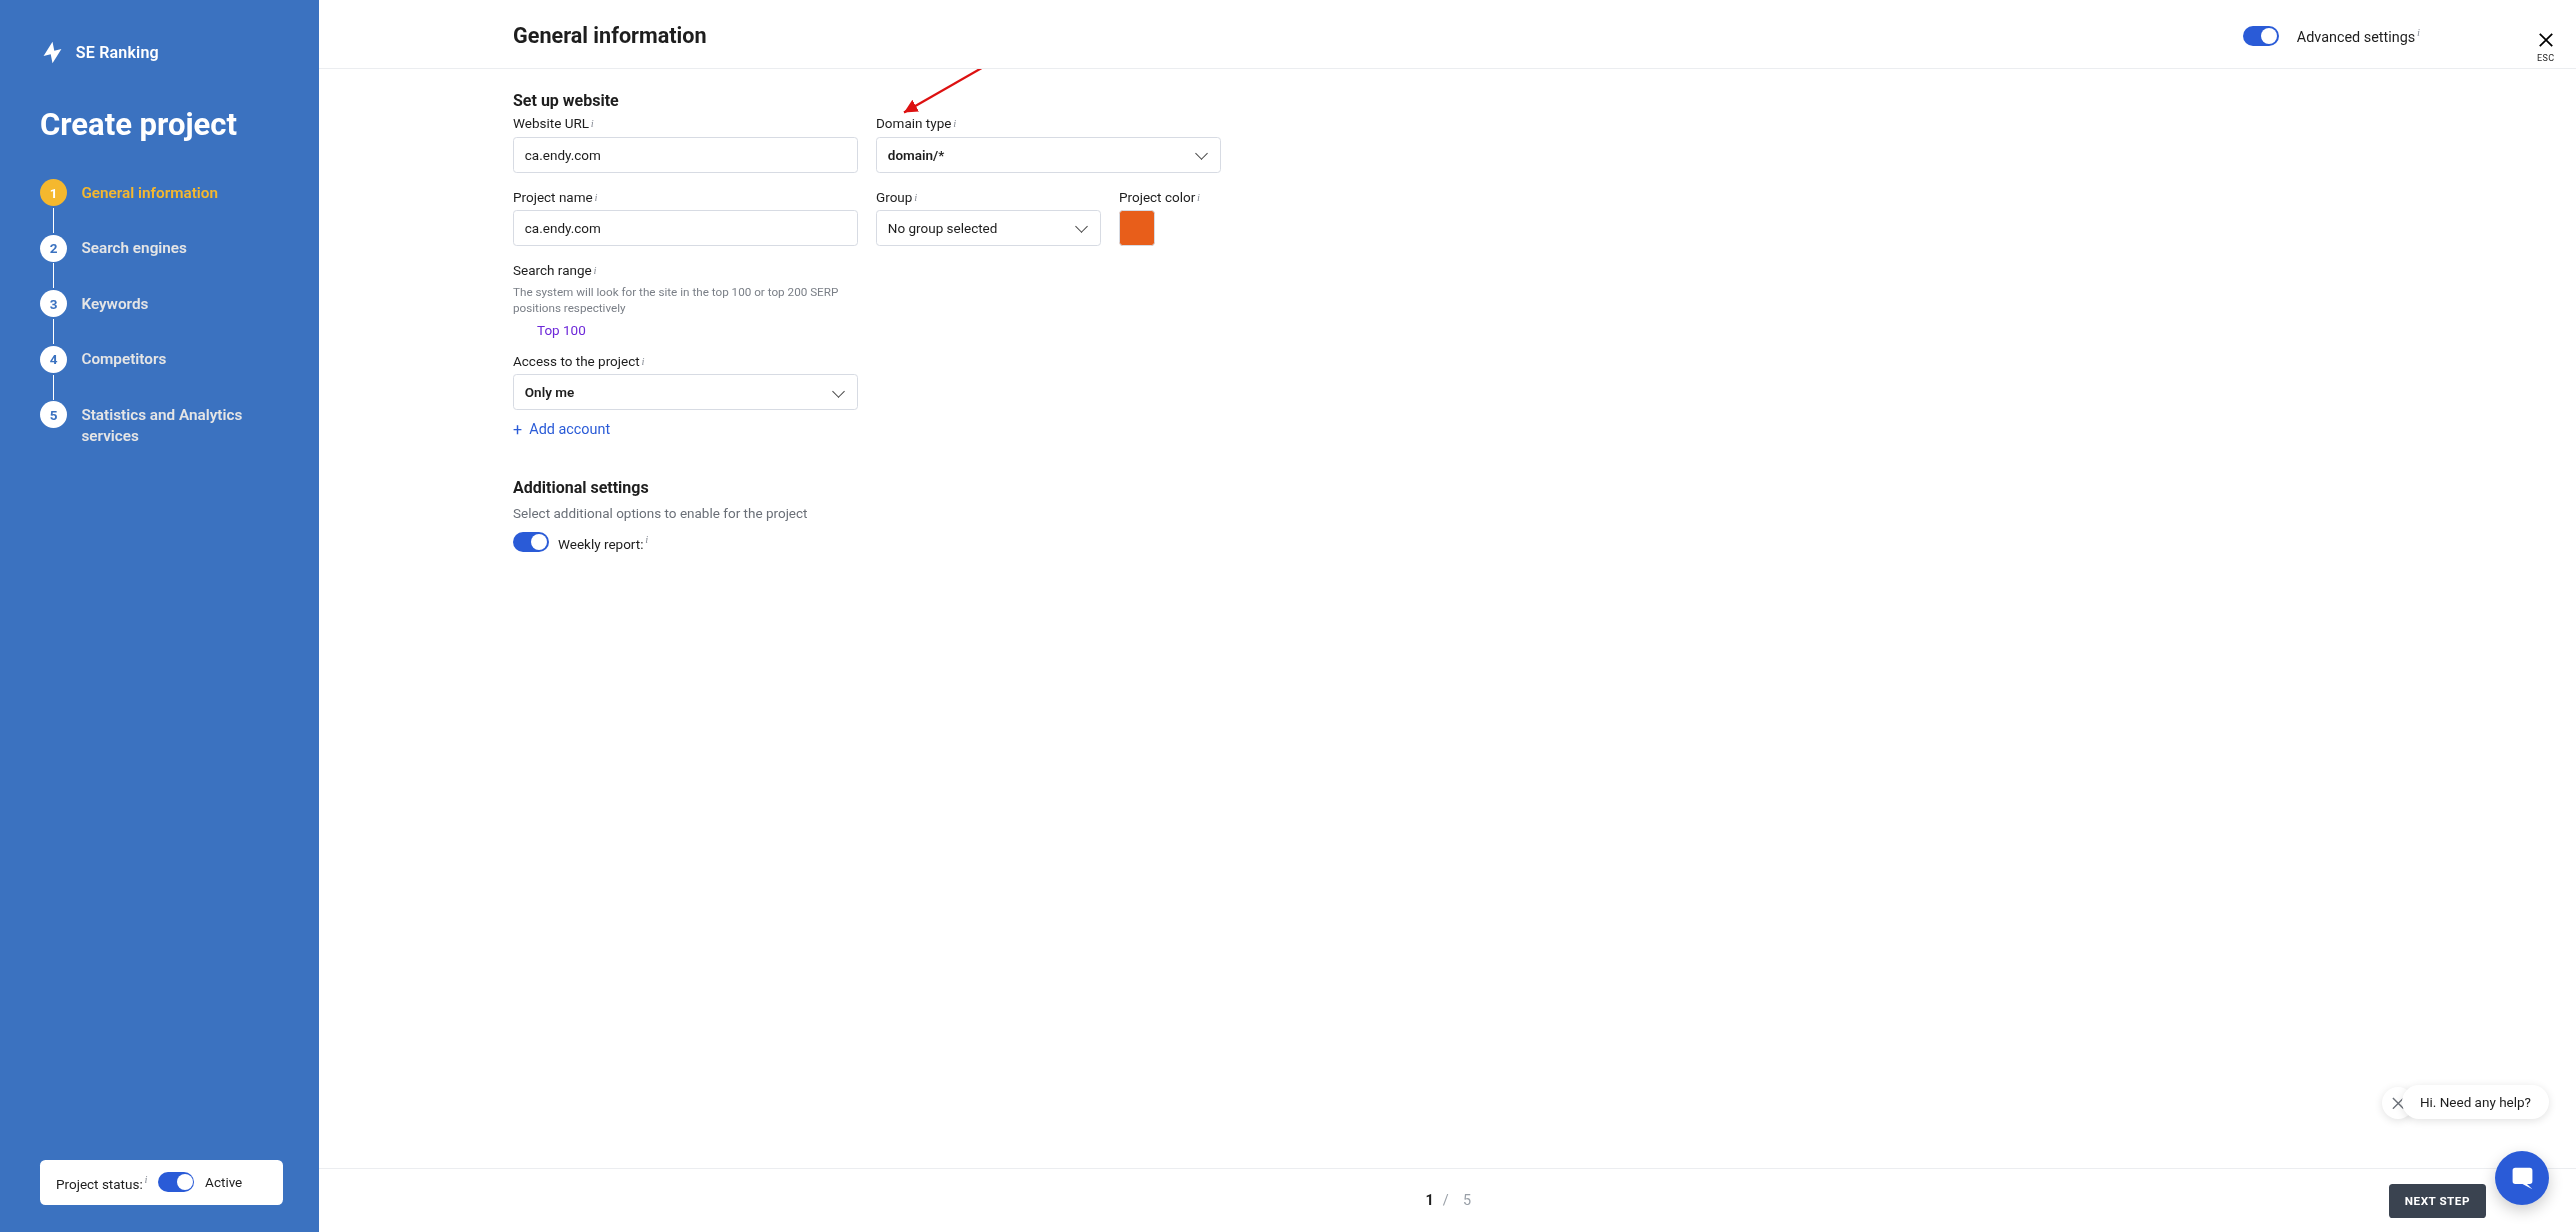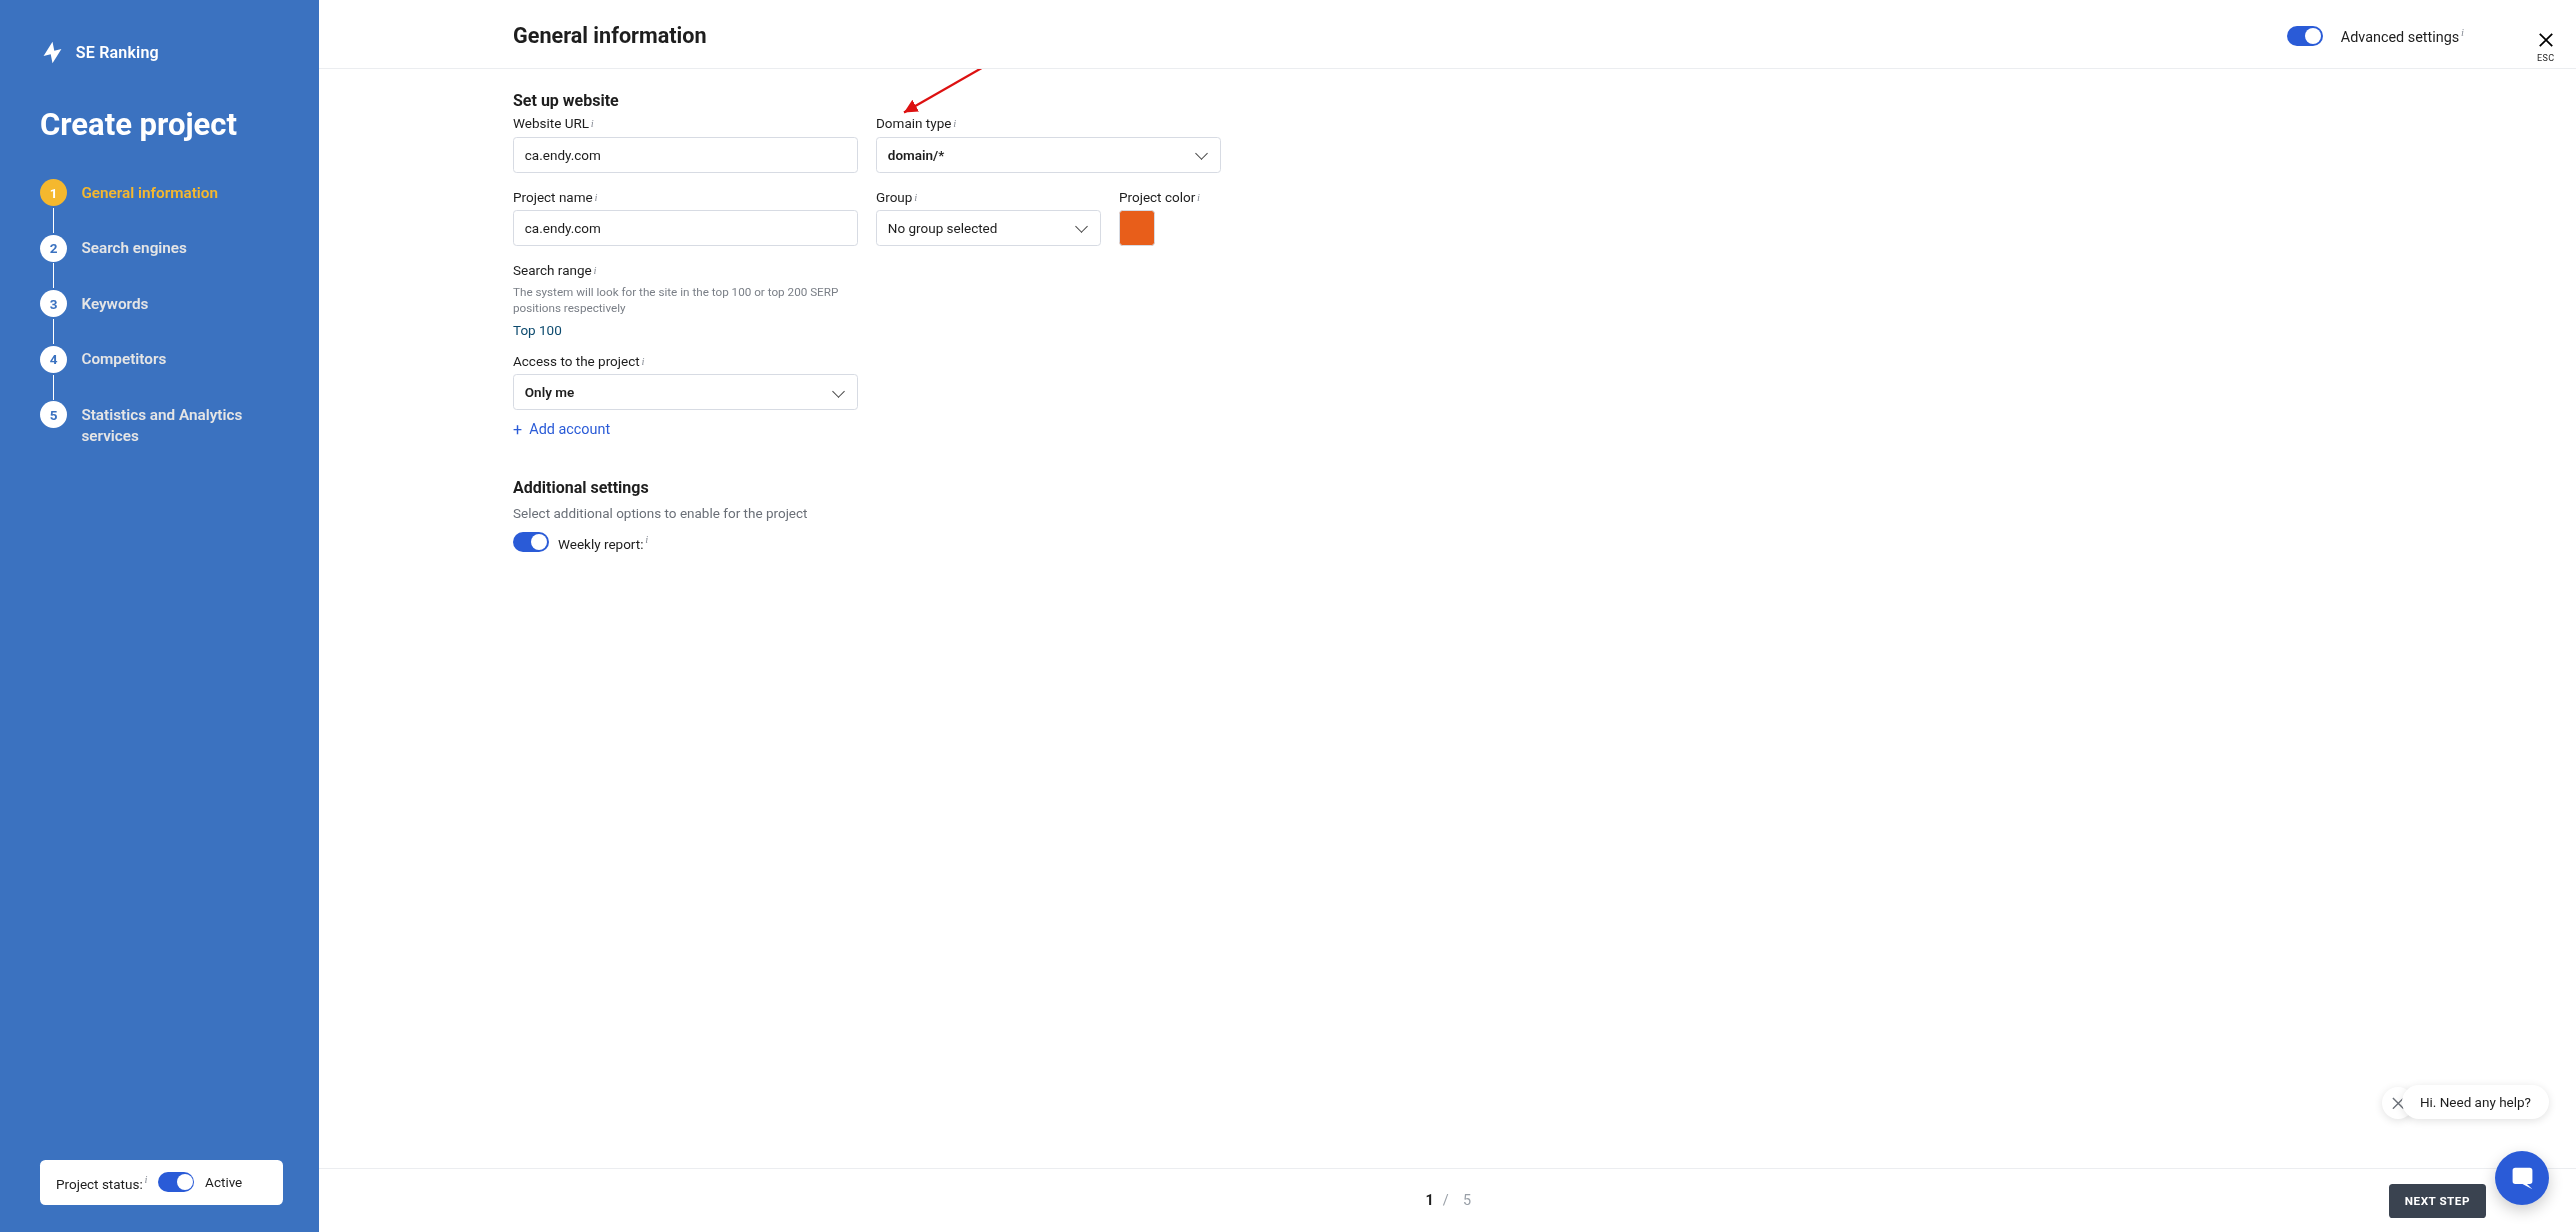--- a/index.html
+++ b/index.html
@@ -62,21 +62,21 @@
   }
 
   
   .main { flex: 1; background: #fff; display: flex; flex-direction: column; position: relative; }
   .header {
     display: flex; align-items: center; justify-content: space-between;
     padding: 23.4px 90px 20px 194px;
     border-bottom: 0.9px solid #ebedf0;
   }
   .header-title { font-size: 21.6px; font-weight: 700; color: #1e1e1e; }
-  .header-right { display: flex; align-items: center; gap: 18px; margin-right: 22px; }
+  .header-right { display: flex; align-items: center; gap: 18px; margin-right: 66px; }
   .adv-label { font-size: 14.4px; color: #1e1e1e; }
 
   .close-wrap { position: absolute; top: 32px; right: 21.6px; text-align: center; cursor: pointer; }
   .close-x { font-size: 18px; line-height: 1; }
   .close-esc { font-size: 9px; letter-spacing: 0.4px; margin-top: 1.8px; color: #1e1e1e; }
 
   .content { flex: 1; overflow: auto; padding: 21.6px 90px 18px 194px; position: relative; }
 
   .section-title { font-size: 16px; font-weight: 700; color: #1e1e1e; margin-bottom: 5.4px; }
   .section-sub { font-size: 13.5px; color: #6b7078; line-height: 1.5; max-width: 684px; margin-bottom: 23.4px; }
@@ -92,21 +92,21 @@
 
   input.text, .select {
     width: 100%; height: 36px; border: 0.9px solid #d7dbe3; border-radius: 3.6px;
     padding: 0 10.8px; font-size: 13.5px; color: #1e1e1e; background: #fff;
   }
   .select { display: flex; align-items: center; justify-content: space-between; cursor: pointer; }
   .select .sel-text { font-weight: 600; }
   .select .sel-text.normal { font-weight: 400; }
   .chev { width: 9px; height: 9px; border-right: 1.3px solid #444; border-bottom: 1.3px solid #444; transform: rotate(45deg); margin-right: 3.6px; margin-top: -2.7px; }
 
-  .link { color: #0c4a6e; font-size: 13.5px; cursor: pointer; }
+  .link { color: #6d28d9; font-size: 13.5px; cursor: pointer; margin-left: 24px; }
   .link-row { display: flex; align-items: center; gap: 7.2px; color: #2a5bd7; cursor: pointer; margin-top: 3.6px; }
   .plus { font-size: 16px; line-height: 1; }
 
   .color-swatch { width: 36px; height: 36px; border-radius: 3.6px; border: 0.9px solid #d7dbe3; cursor: pointer; }
 
   .weekly-row { display: flex; align-items: center; gap: 9px; margin-top: 9px; }
 
   
   .arrow { position: absolute; pointer-events: none; }
   .arrow svg { overflow: visible; }

